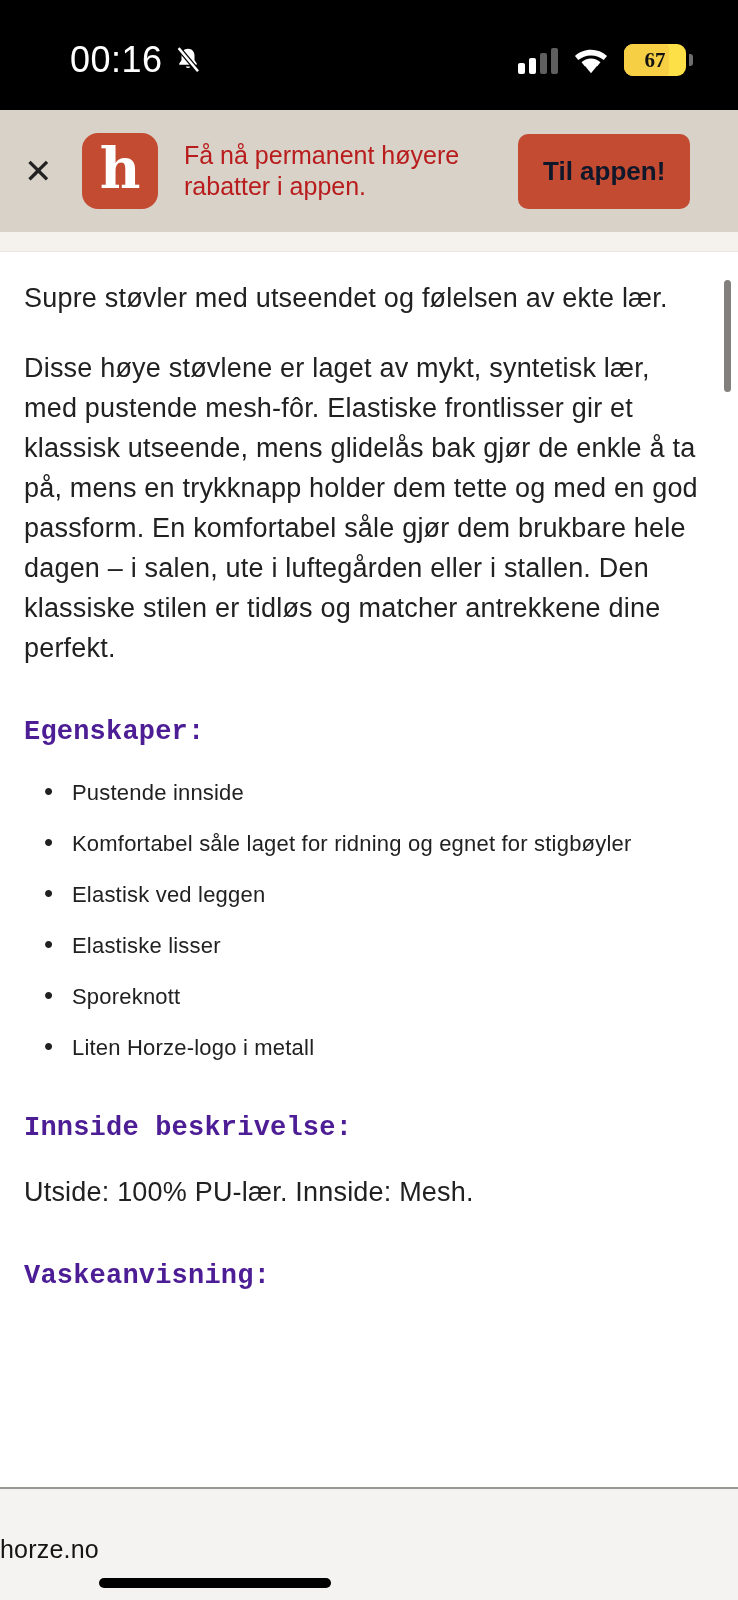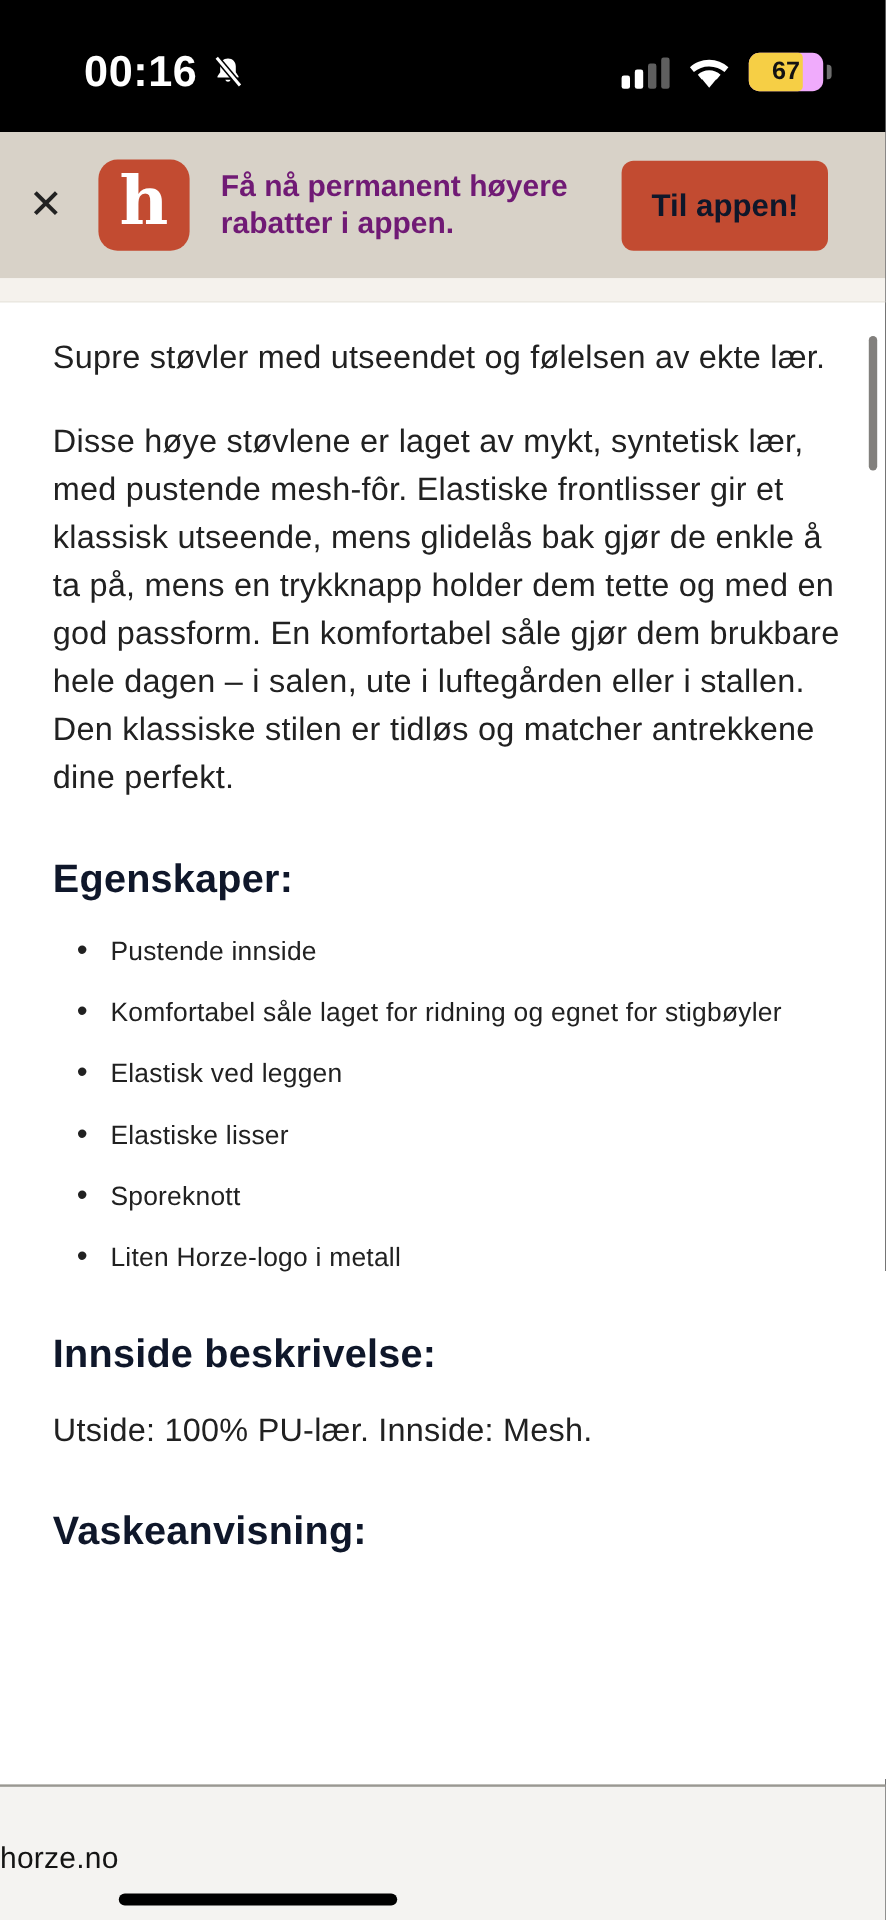--- a/index.html
+++ b/index.html
@@ -10,32 +10,32 @@
     background:#ffffff; overflow:hidden;
   }
 
   
   .status-bar {
     height:110px; background:#000; color:#fff;
     display:flex; align-items:center; justify-content:space-between;
     padding:10px 52px 0 70px;
   }
   .sb-left { display:flex; align-items:center; gap:10px; }
-  .time { font-size:36px; font-weight:700; letter-spacing:.5px; }
+  .time { font-size:36px; font-weight:400; letter-spacing:.5px; }
   .bell { display:flex; align-items:center; }
   .sb-right { display:flex; align-items:flex-end; gap:14px; }
   .signal { display:flex; align-items:flex-end; gap:4px; height:28px; padding-bottom:2px; }
   .signal .bar { width:7px; border-radius:2px; }
   .signal .b1 { height:11px; background:#fff; }
   .signal .b2 { height:16px; background:#fff; }
   .signal .b3 { height:21px; background:#5f5f5f; }
   .signal .b4 { height:26px; background:#5f5f5f; }
   .wifi { display:flex; align-items:flex-end; padding-bottom:1px; }
   .battery { position:relative; width:62px; height:32px; margin-bottom:0;
-    background:#f0abfc; border-radius:9px; overflow:visible; }
+    background:#fde047; border-radius:9px; overflow:visible;font-family:Liberation Serif, serif; }
   .battery .fill { position:absolute; left:0; top:0; bottom:0; width:72%;
     background:#f6cf45; border-radius:9px 4px 4px 9px; }
   .battery .lvl { position:absolute; inset:0; display:flex; align-items:center; justify-content:center;
     font-size:21px; font-weight:700; color:#121212; }
   .battery .cap { position:absolute; right:-7px; top:10px; width:4px; height:12px;
     background:#6e6e6e; border-radius:0 3px 3px 0; }
 
   
   .banner {
     height:122px; background:#d8d2c8; display:flex; align-items:center;
@@ -50,39 +50,39 @@
     width:76px; height:76px; border-radius:16px; background:#c24b31;
     display:flex; align-items:center; justify-content:center; flex:none;
     margin-left:14px;
   }
   .app-icon span {
     color:#fff; font-size:56px; font-weight:700; font-family:"DejaVu Serif", serif;
     line-height:1; margin-top:-6px;
   }
   .banner-text {
     flex:1; margin-left:26px; margin-right:14px;
-    font-size:25px; line-height:31px; font-weight:700; color:#701a75;
+    font-size:25px; line-height:31px; font-weight:400; color:#b91c1c;
     max-width:320px;
   }
   .cta {
     background:#c24b31; color:#0f172a; border:none; border-radius:10px;
     font-size:26px; font-weight:700; padding:22px 25px; cursor:pointer;
     font-family:"Liberation Sans", sans-serif; white-space:nowrap;
   }
 
   
   .page-strip { height:20px; background:#f5f2ed; border-bottom:1px solid #e9e5de; }
 
   .content {
-    padding:26px 32px 0 44px; color:#212121;
+    padding:26px 32px 0 24px; color:#212121;
     font-size:27px; line-height:40px; letter-spacing:.2px;
     height:1236px; overflow:hidden;
   }
   .content p { margin:0 0 30px 0; }
-  .content h3 { font-size:33px; font-weight:700; margin:44px 0 24px 0; color:#0f172a; }
+  .content h3 { font-size:27px; font-weight:700; margin:44px 0 24px 0; color:#4c1d95;font-family:Liberation Mono, monospace; }
   .features { list-style:none; margin:0 0 10px 0; }
   .features li {
     position:relative; margin:0 0 18px 48px;
     font-size:22px; line-height:33px;
   }
   .features li::before {
     content:"•"; position:absolute; left:-28px; top:-1px; font-size:26px; color:#212121;
   }
 
   .scrollbar {

